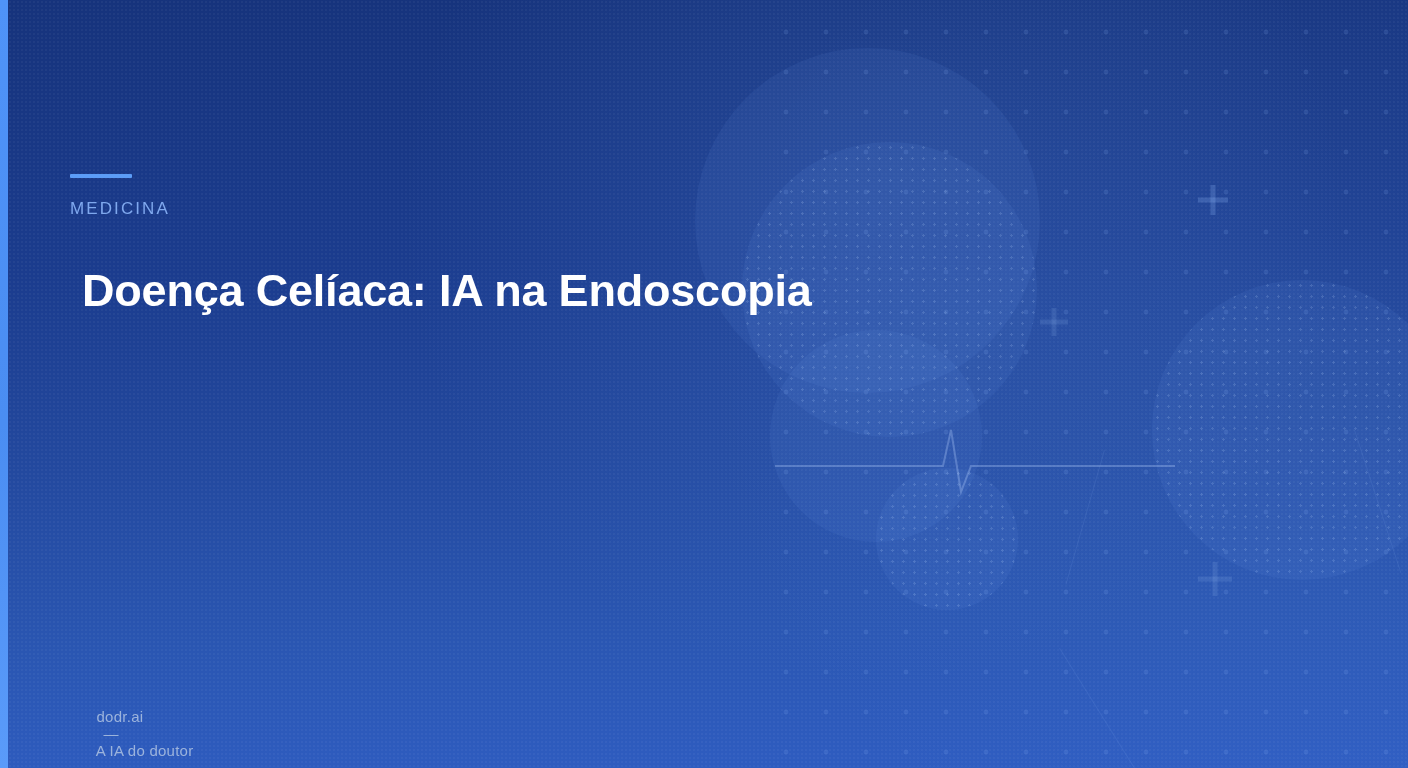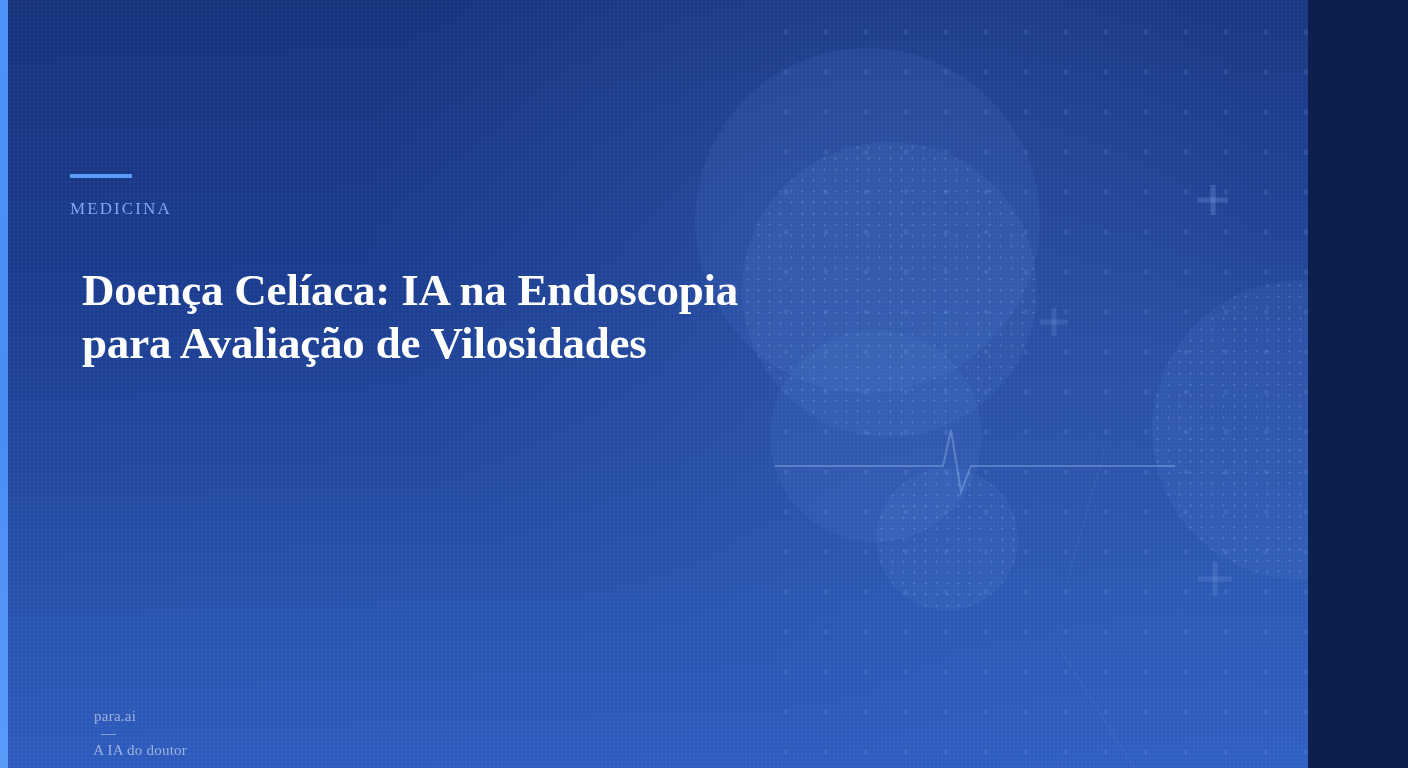--- a/index.html
+++ b/index.html
@@ -3,24 +3,24 @@
 <meta charset="utf-8">
 <title>Doenca Celiaca Card</title>
 <style>
   html, body {
     margin: 0;
     padding: 0;
     background: #0d1f4d;
   }
   #card {
     position: relative;
-    width: 1308px;
+    width: 1408px;
     height: 768px;
     overflow: hidden;
-    font-family: Liberation Serif, serif;
+    font-family: Liberation Sans, sans-serif;
     background: linear-gradient(178deg, #16337c 0%, #1b3c8e 34%, #23499f 58%, #2a56b2 80%, #2f5dc2 100%);
   }
 
   
   .bg-layer {
     position: absolute;
     inset: 0;
     pointer-events: none;
   }
 
@@ -183,23 +183,22 @@
   <div id="accent-bar"></div>
 
   <div id="content">
 
     <div id="accent-rule"></div>
 
     <div id="eyebrow">MEDICINA</div>
 
     <h1 id="headline">
       <span class="line">Doença Celíaca: IA na Endoscopia</span>
-      <span class="line">para Avaliação de Vilosidades</span>
     </h1>
 
     <div id="footer">
-      <span>para.ai</span>
+      <span>dodr.ai</span>
       <span class="dash">—</span>
       <span>A IA do doutor</span>
     </div>
 
   </div>
 </div>
 
 </body></html>

